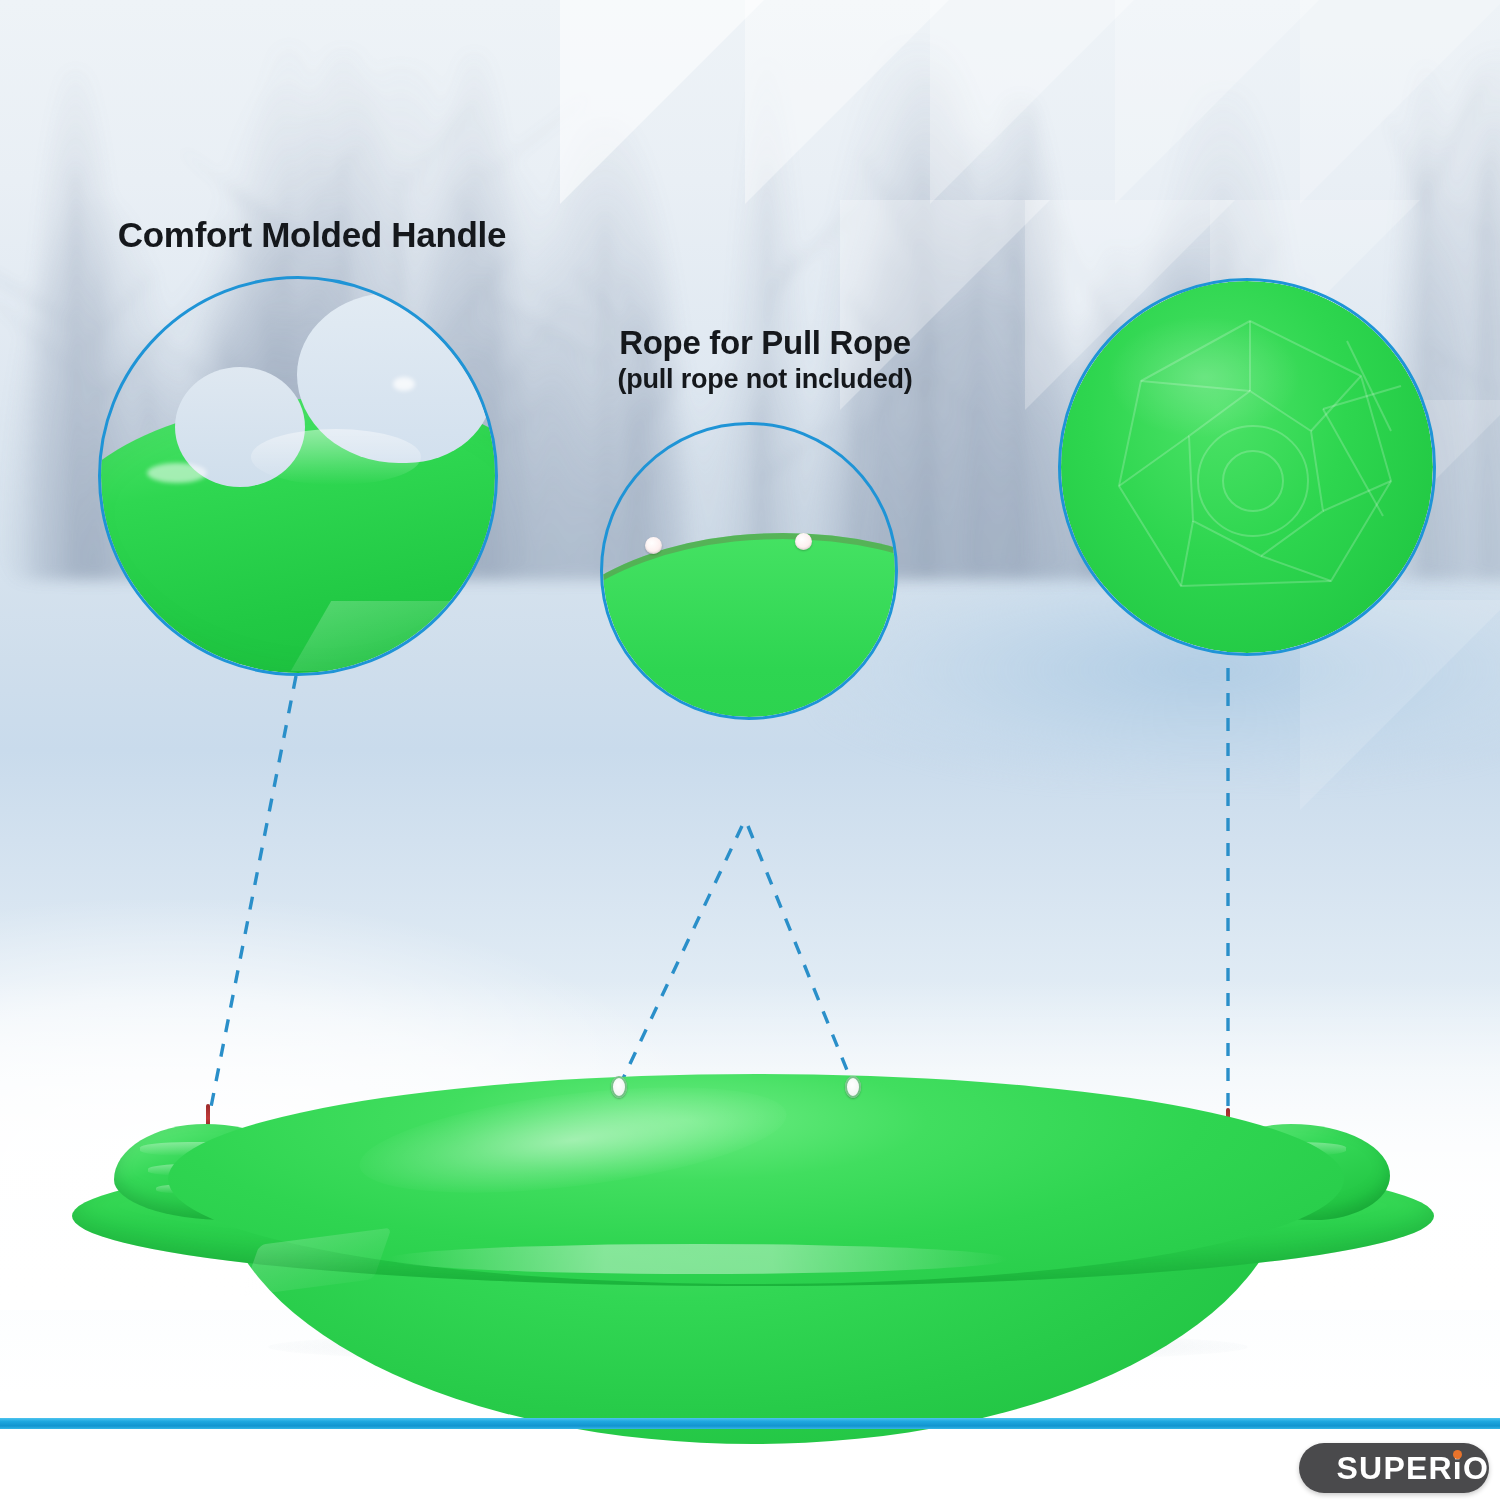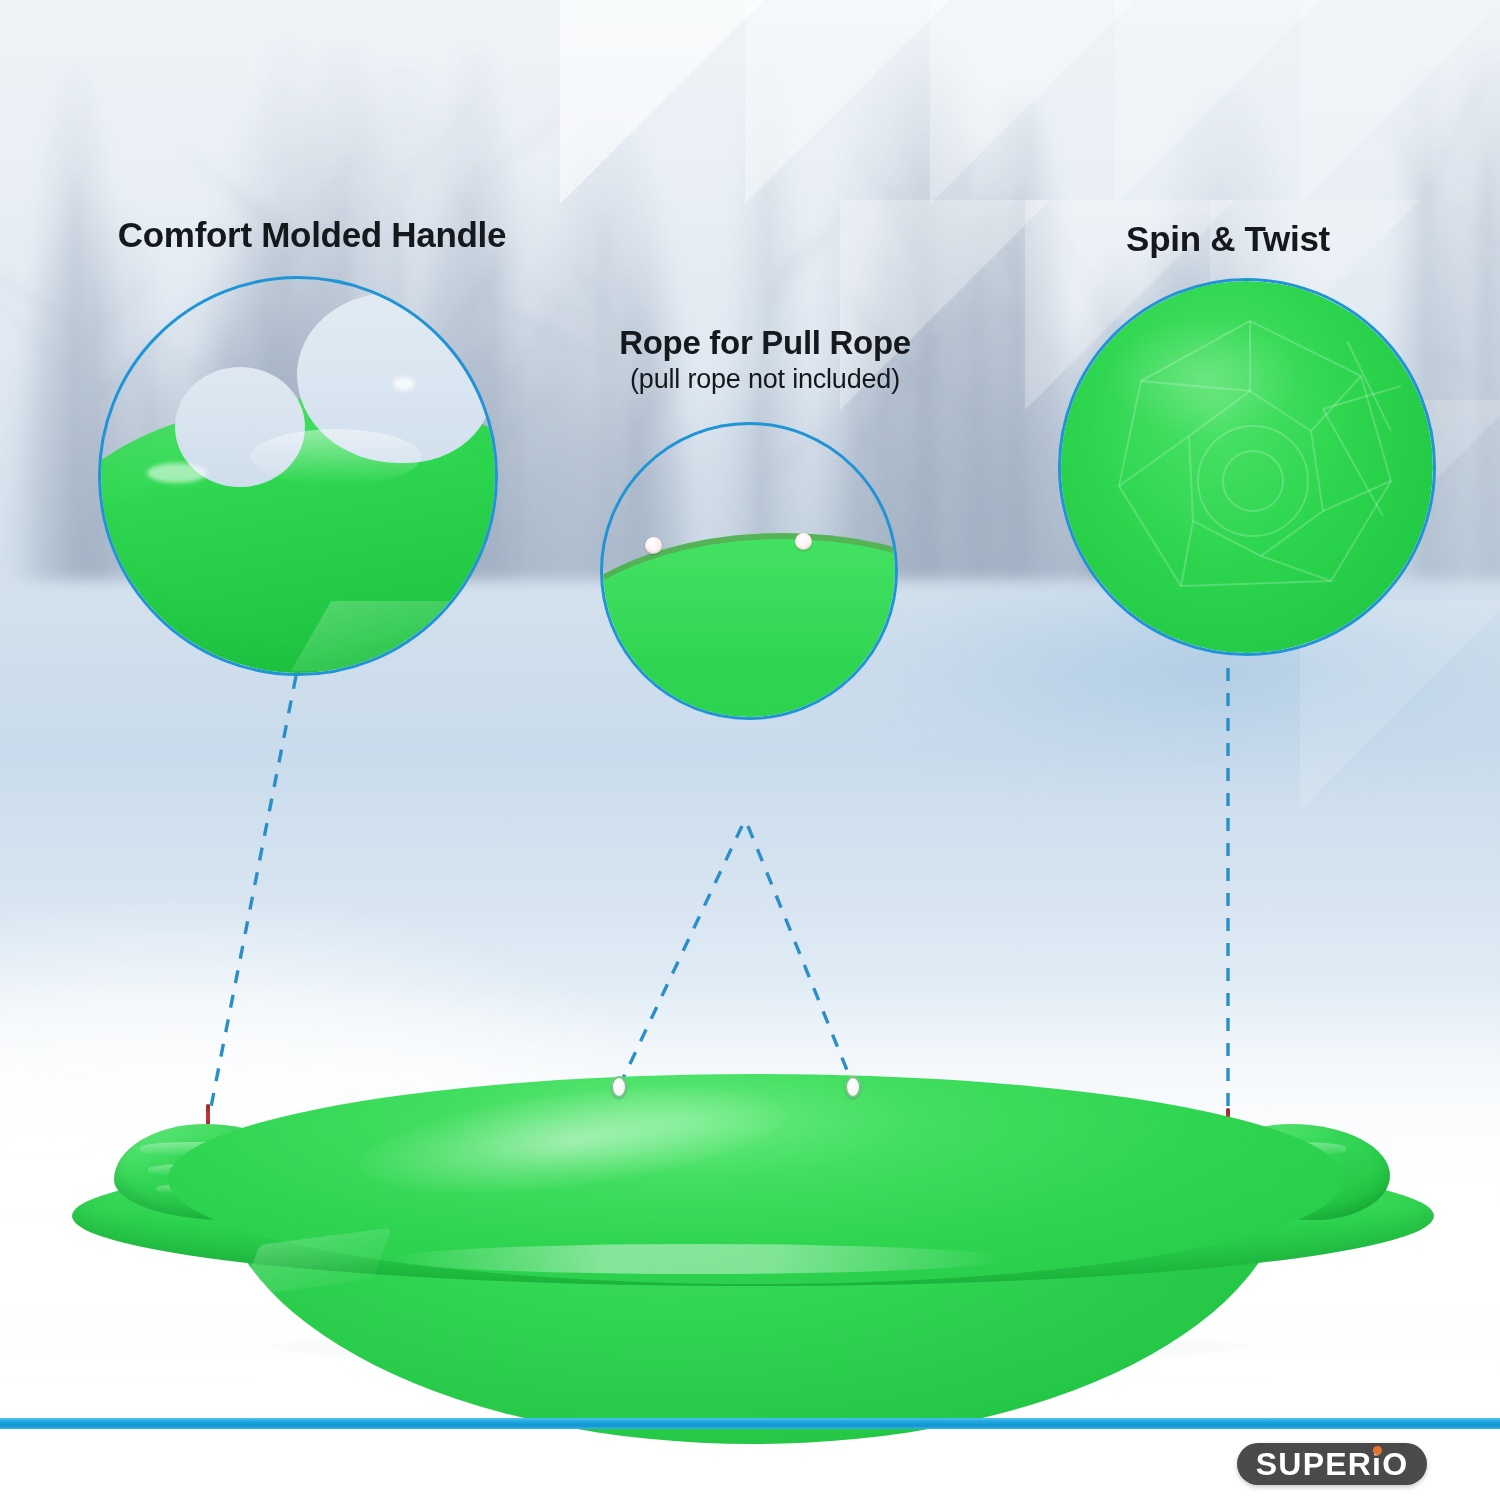--- a/index.html
+++ b/index.html
@@ -84,21 +84,21 @@
     color:#15181c;
     font-weight:bold;
     letter-spacing:-0.3px;
     white-space:nowrap;
     text-align:center;
     line-height:1.06;
   }
   .callout-label .sub{
     display:block;
     font-size:27px;
-    font-weight:normal;
+    font-weight:bold;
     letter-spacing:-0.2px;
     margin-top:4px;
   }
 
   
   .zoom-circle{
     position:absolute;
     border-radius:50%;
     border:3px solid #1f94d6;
     overflow:hidden;
@@ -545,21 +545,20 @@
   </div>
 
   <div class="zoom-circle" style="left:600px;top:422px;width:298px;height:298px;">
     <div class="zoom-inner">
       <div class="disc-edge"></div>
       <div class="hole" style="left:42px;top:112px;"></div>
       <div class="hole" style="left:192px;top:108px;"></div>
     </div>
   </div>
 
-  <div class="callout-label" style="left:1078px;top:220px;width:300px;font-size:35px;">Spin &amp; Twist</div>
 
   <div class="zoom-circle" style="left:1058px;top:278px;width:378px;height:378px;">
     <div class="zoom-inner">
       <div class="saucer-top"></div>
       <svg width="378" height="378" style="position:absolute;left:0;top:0;">
         <g stroke="rgba(255,255,255,.20)" fill="none" stroke-width="2">
           <polygon points="189,40 300,95 330,200 270,300 120,305 58,205 80,100"></polygon>
           <polygon points="189,110 250,150 262,230 200,275 132,240 128,155"></polygon>
           <circle cx="192" cy="200" r="55"></circle>
           <circle cx="192" cy="200" r="30"></circle>
@@ -601,20 +600,20 @@
     <div class="sled-gloss2"></div>
 
     <div class="sled-hole" style="left:553px;top:8px;"></div>
     <div class="sled-hole" style="left:787px;top:8px;"></div>
 
     <div class="sled-emboss"></div>
   </div>
 
   <div id="footer-rule" style="top:1418px;"></div>
 
-  <div id="logo" style="left:1237px;top:1443px;width:190px;height:42px;">
+  <div id="logo" style="left:1299px;top:1443px;width:190px;height:50px;justify-content:flex-end;">
     <span id="logo-text">
       <span>SUPER</span><span>i</span><span>O</span>
       <i id="logo-dot" style="left: 116.797px; top: -2px;"></i>
     </span>
   </div>
 
 </div>
 
 </body></html>

